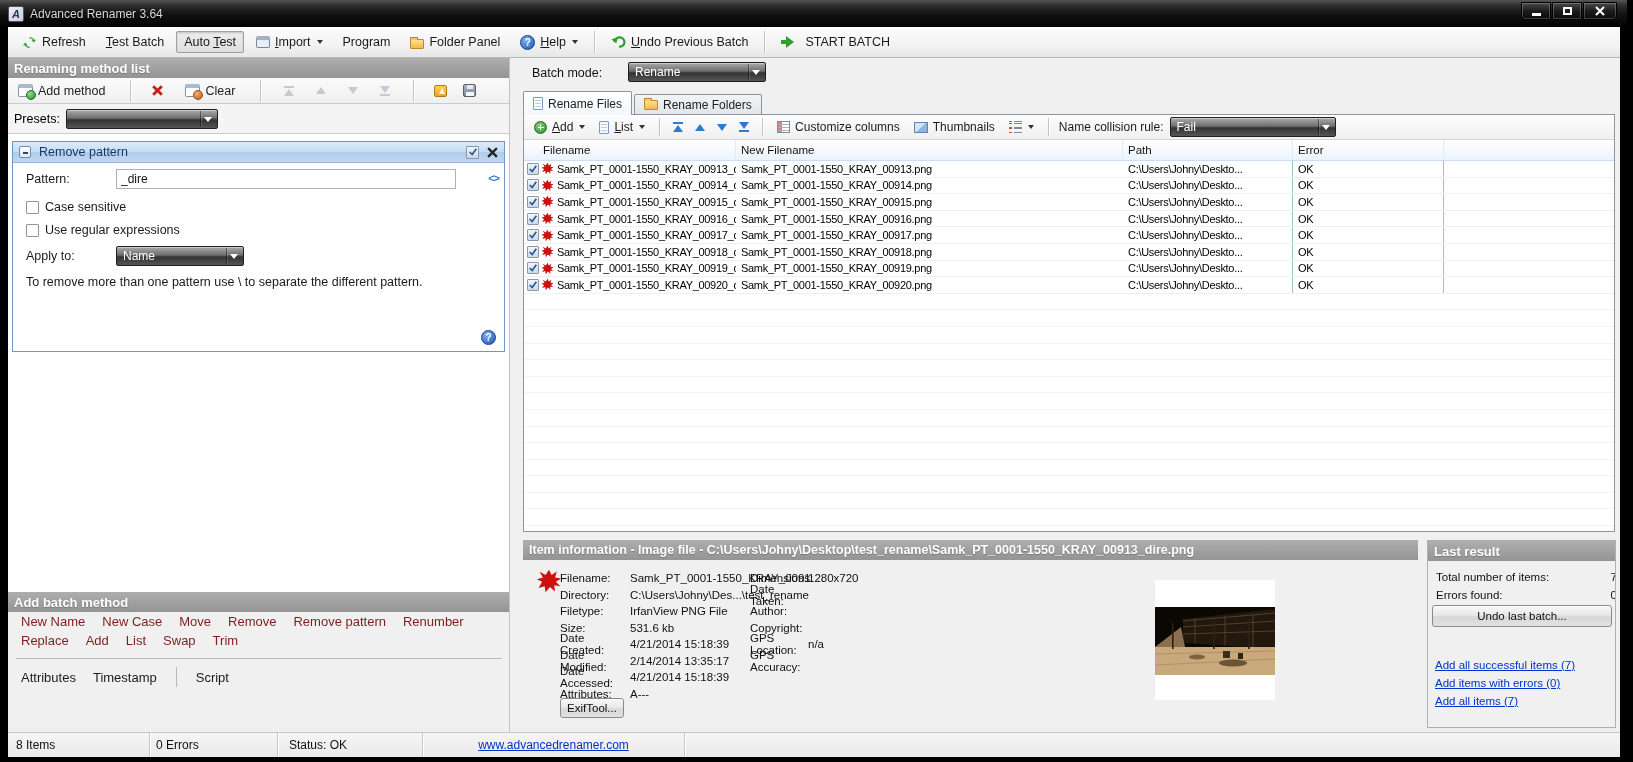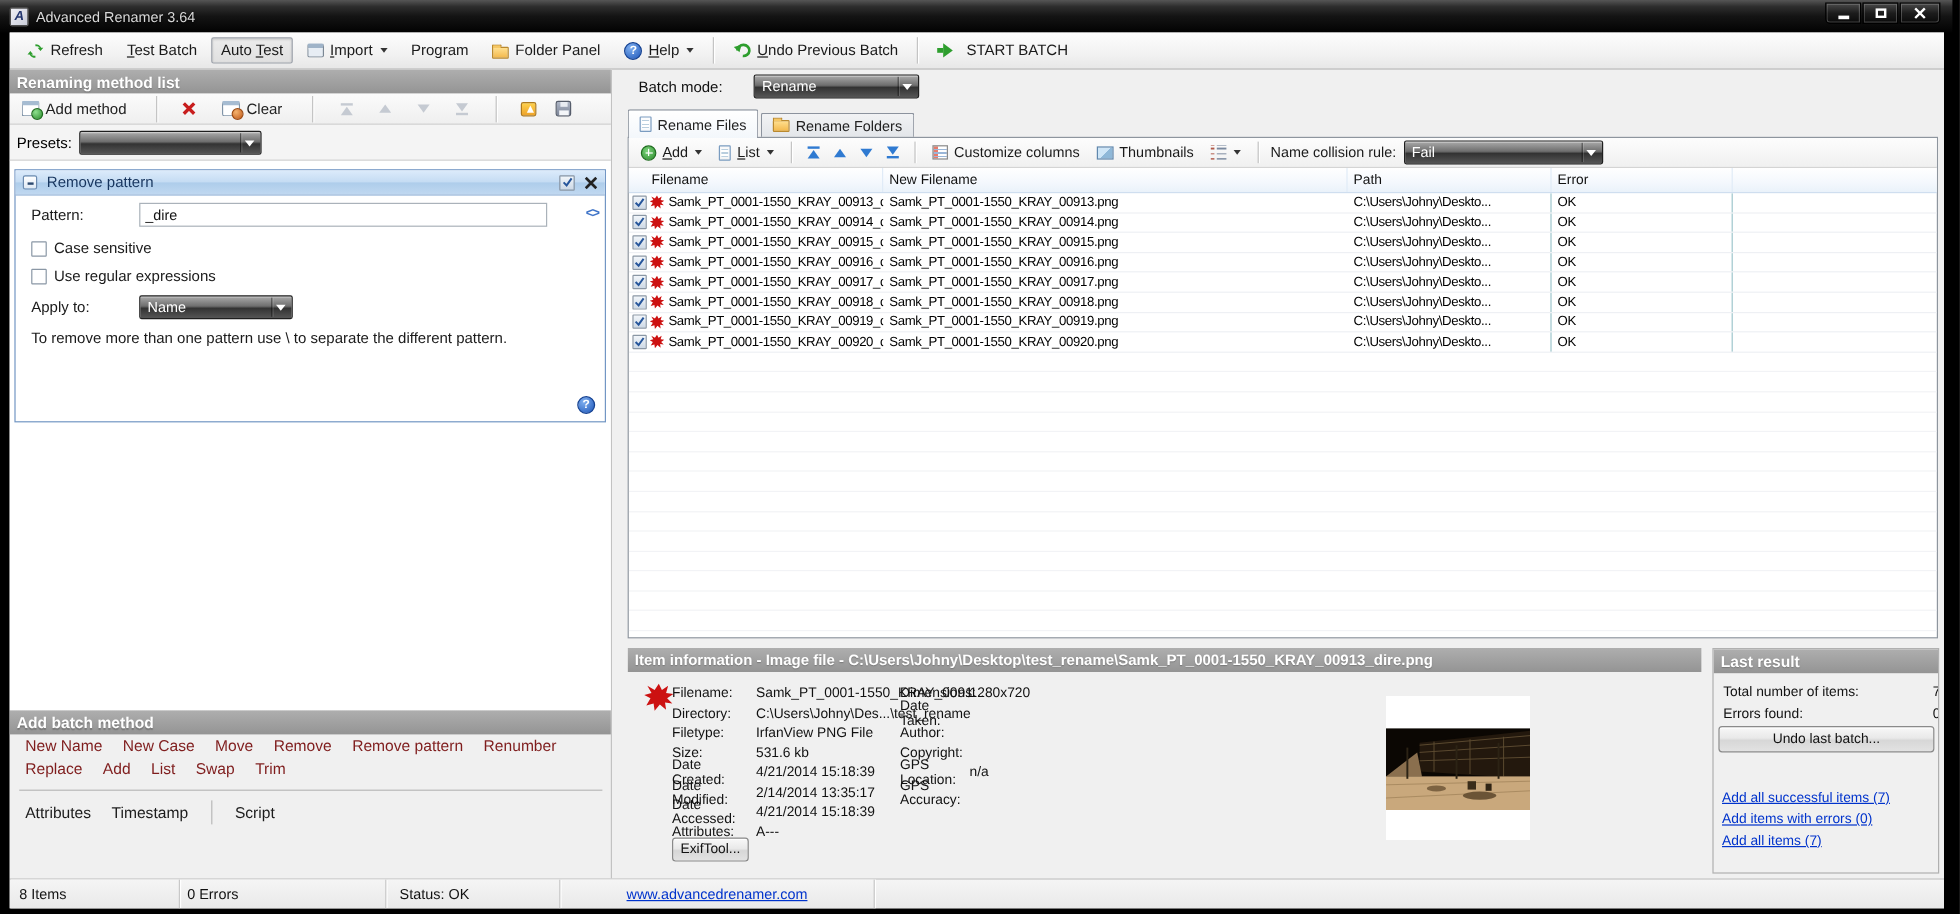--- a/index.html
+++ b/index.html
@@ -152,21 +152,21 @@
   .lr-row{position:relative;height:17px;margin:0 0 1px 8px;font-size:11.5px;color:#111;display:flex;align-items:center;}
   .lr-row .rval{position:absolute;right:-2px;}
   .undobtn{position:absolute;left:4px;top:64px;width:180px;height:22px;font-size:11.5px;}
   .rlinks{position:absolute;left:7px;top:118px;display:flex;flex-direction:column;gap:6px;font-size:11.5px;}
   .rlink{color:#0033cc;text-decoration:underline;}
 
   
   .statusbar{position:absolute;left:0;top:705px;width:100%;height:25px;background:linear-gradient(#f5f5f5,#e9e9e9);
     border-top:1px solid #c5c5c5;display:flex;align-items:center;font-size:12px;color:#111;}
   .sbcell{height:100%;display:flex;align-items:center;border-right:1px solid #c8c8c8;box-shadow:1px 0 0 #fff;padding-left:8px;}
-  .sb1{width:142px;} .sb2{width:172px;padding-left:6px;} .sb3{width:145px;padding-left:11px;} .sb4{width:262px;justify-content:center;padding-left:0;}
+  .sb1{width:142px;} .sb2{width:128px;padding-left:6px;} .sb3{width:145px;padding-left:11px;} .sb4{width:262px;justify-content:center;padding-left:0;}
   .sblink{color:#0033cc;}
   .sb5{flex:1;border-right:none;box-shadow:none;}
 </style>
 </head>
 <body>
 
 <div class="screen">
 
   <div class="titlebar">
     <span class="appicon">A</span>

